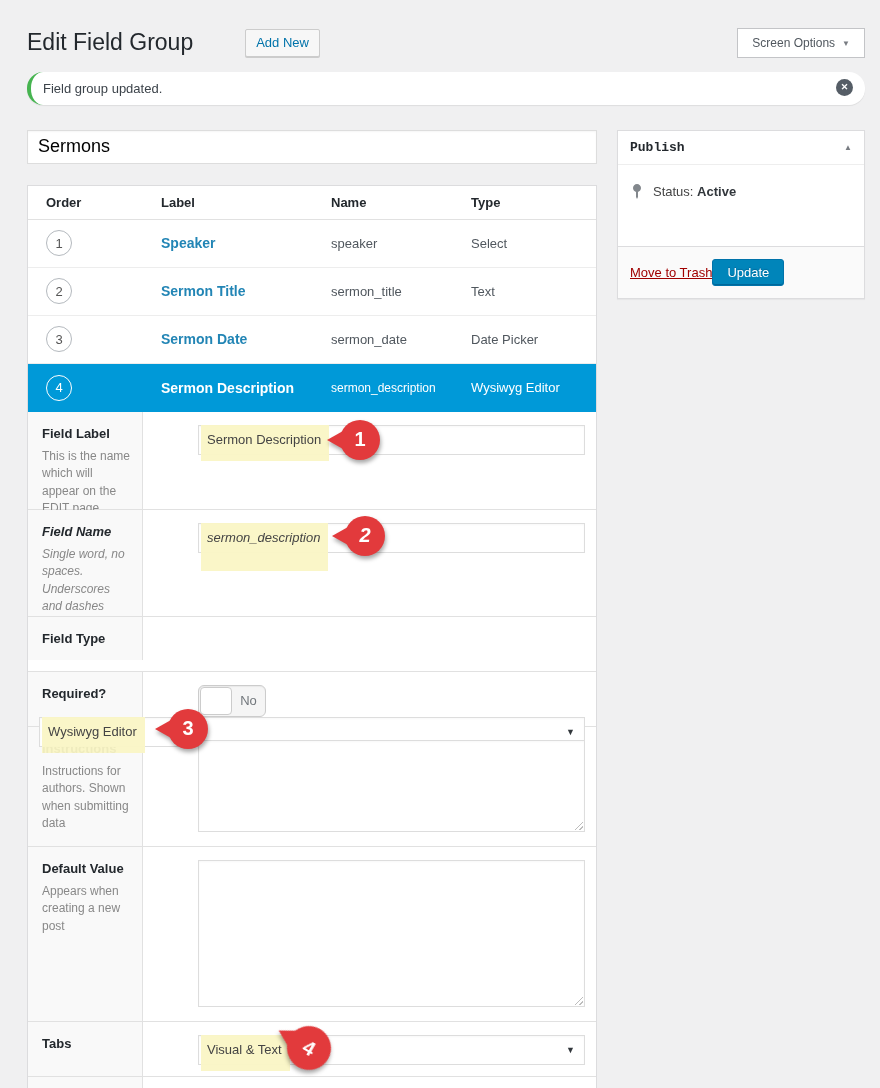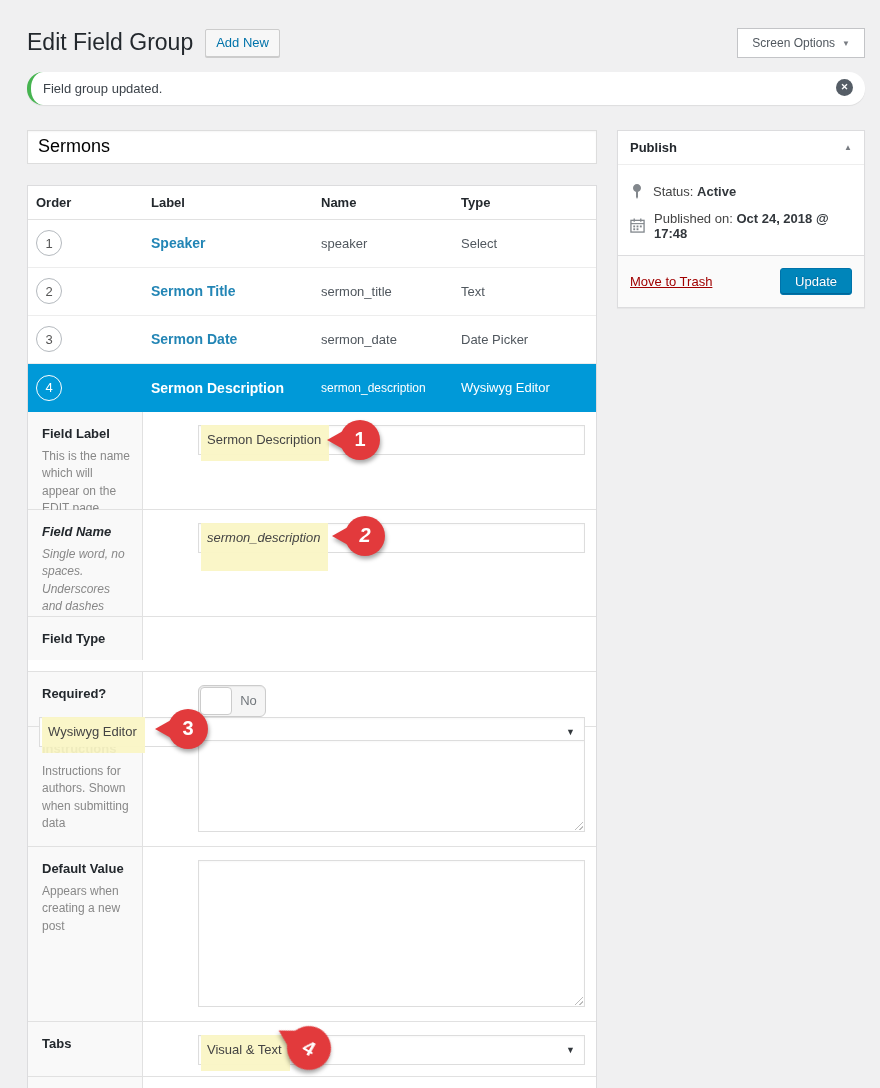--- a/index.html
+++ b/index.html
@@ -6,21 +6,21 @@
   html,body { width:880px; height:1088px; }
   body {
     background:#f0f0f1;
     font-family:"Liberation Sans", sans-serif;
     font-size:13px; color:#444;
     overflow:hidden; position:relative;
   }
   .wrap { padding:28px 15px 0 27px; position:relative; }
 
   
-  .page-header { display:flex; align-items:center; margin-bottom:14px; }
+  .page-header { display:flex; align-items:center; margin-bottom:14px;gap:40px; }
   h1.page-title { font-size:23px; font-weight:400; color:#23282d; line-height:1.3; }
   .add-new-btn {
     margin-left:12px; padding:4px 10px; font-size:13px; line-height:1.4;
     color:#0073aa; background:#f7f7f7; border:1px solid #cccccc; border-radius:2px;
     cursor:pointer; box-shadow:0 1px 0 #cccccc;
   }
   .screen-options-btn {
     position:absolute; top:28px; right:15px;
     background:#fff; border:1px solid #c3c4c7; padding:7px 14px;
     font-size:12px; color:#50575e; cursor:pointer; display:flex; align-items:center; gap:7px;
@@ -48,21 +48,21 @@
 
   
   .title-input {
     width:100%; height:34px; background:#fff; border:1px solid #ddd;
     font-size:18px; color:#000000; padding:3px 10px; display:flex; align-items:center;
     box-shadow:inset 0 1px 2px rgba(0,0,0,.04);
   }
 
   
   .fields-box { background:#fff; border:1px solid #dcdcde; margin-top:21px; }
-  .tbl-grid { display:grid; grid-template-columns:115px 170px 140px 1fr; align-items:center; padding-left:8px; }
+  .tbl-grid { display:grid; grid-template-columns:115px 170px 140px 1fr; align-items:center; padding-left:18px; }
   .tbl-head { padding-top:9px; padding-bottom:9px; border-bottom:1px solid #e1e1e1; }
   .tbl-head span { font-weight:bold; font-size:13px; color:#23282d; }
   .f-row { height:48px; border-bottom:1px solid #ededed; }
   .order-circle {
     width:26px; height:26px; border:1px solid #b4b9be; border-radius:50%;
     display:flex; align-items:center; justify-content:center;
     color:#555; font-size:13px; background:transparent; cursor:move;
   }
   .f-label { color:#2285b5; font-size:14px; font-weight:bold; text-decoration:none; cursor:pointer; }
   .f-name, .f-type { font-size:13px; color:#50575e; }
@@ -129,29 +129,29 @@
     content:""; position:absolute; left:-13px; top:50%; transform:translateY(-50%);
     border-top:9px solid transparent; border-bottom:9px solid transparent; border-right:16px solid #e23a3c;
   }
 
   
   .postbox { background:#fff; border:1px solid #dcdcde; box-shadow:0 1px 1px rgba(0,0,0,.04); }
   .postbox-header {
     display:flex; align-items:center; justify-content:space-between;
     padding:9px 12px; border-bottom:1px solid #eee; cursor:pointer;
   }
-  .postbox-header .t { font-weight:bold; font-size:13px; color:#23282d; }
+  .postbox-header .t { font-weight:bold; font-size:13px; color:#23282d;font-family:Liberation Mono, monospace; }
   .caret-up { font-size:8px; color:#787c82; }
   .postbox-body { padding:8px 12px 14px; }
   .pub-row { display:flex; align-items:center; gap:9px; margin-top:11px; color:#444; }
   .pub-row svg { flex:0 0 auto; }
   .pub-row b { color:#32373c; }
   .postbox-footer {
-    display:flex; align-items:center; justify-content:space-between;
-    padding:12px; border-top:1px solid #dcdcde; background:#fafafa;
+    display:flex; align-items:center; 
+    padding:12px; border-top:1px solid #dcdcde; background:#fafafa;margin-top:32px;
   }
   .trash-link { color:#a00000; text-decoration:underline; font-size:13px; cursor:pointer; }
   .update-btn {
     background:#0085ba; border:1px solid #0073aa; border-radius:3px; color:#fff;
     font-size:13px; padding:5px 14px; cursor:pointer; box-shadow:inset 0 -1px 0 #006799;
     text-shadow:0 -1px 1px #006799;
   }
 
   
   .row-field-label  { height:98px; }
@@ -341,37 +341,20 @@
         <div class="postbox-body">
           <div class="pub-row">
             <svg width="14" height="16" viewBox="0 0 14 16">
               <path d="M7 0C4.8 0 3 1.8 3 4c0 1.9 1.3 3.4 3 3.9V13l1 2 1-2V7.9c1.7-.5 3-2 3-3.9 0-2.2-1.8-4-4-4z" fill="#82878c"></path>
             </svg>
             <span>
               <span>Status:</span>
               <b>Active</b>
             </span>
           </div>
-          <div class="pub-row">
-            <svg width="15" height="15" viewBox="0 0 16 16">
-              <rect x="1" y="2.5" width="14" height="12.5" fill="none" stroke="#82878c" stroke-width="1.4"></rect>
-              <line x1="4.5" y1="0.5" x2="4.5" y2="4" stroke="#82878c" stroke-width="1.4"></line>
-              <line x1="11.5" y1="0.5" x2="11.5" y2="4" stroke="#82878c" stroke-width="1.4"></line>
-              <line x1="1" y1="6" x2="15" y2="6" stroke="#82878c" stroke-width="1.2"></line>
-              <rect x="3.5" y="8" width="2" height="2" fill="#82878c"></rect>
-              <rect x="7" y="8" width="2" height="2" fill="#82878c"></rect>
-              <rect x="10.5" y="8" width="2" height="2" fill="#82878c"></rect>
-              <rect x="3.5" y="11" width="2" height="2" fill="#82878c"></rect>
-              <rect x="7" y="11" width="2" height="2" fill="#82878c"></rect>
-            </svg>
-            <span>
-              <span>Published on:</span>
-              <b>Oct 24, 2018 @ 17:48</b>
-            </span>
-          </div>
         </div>
         <div class="postbox-footer">
           <a class="trash-link">Move to Trash</a>
           <button class="update-btn">Update</button>
         </div>
       </div>
     </div>
   </div>
 </div>
 

